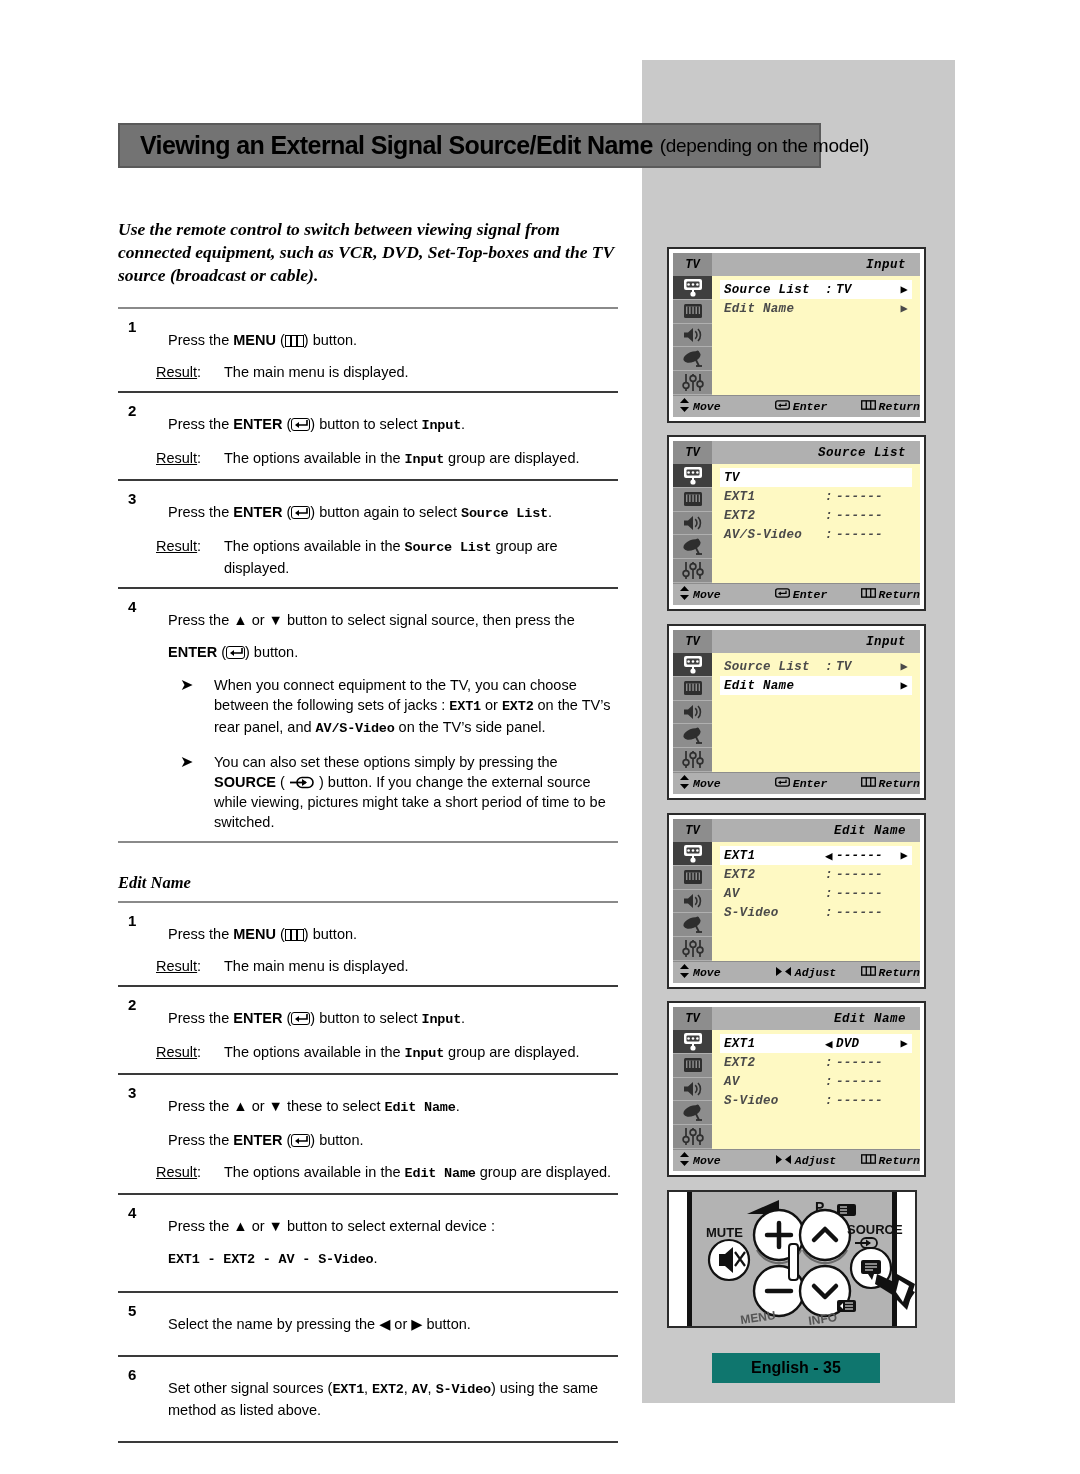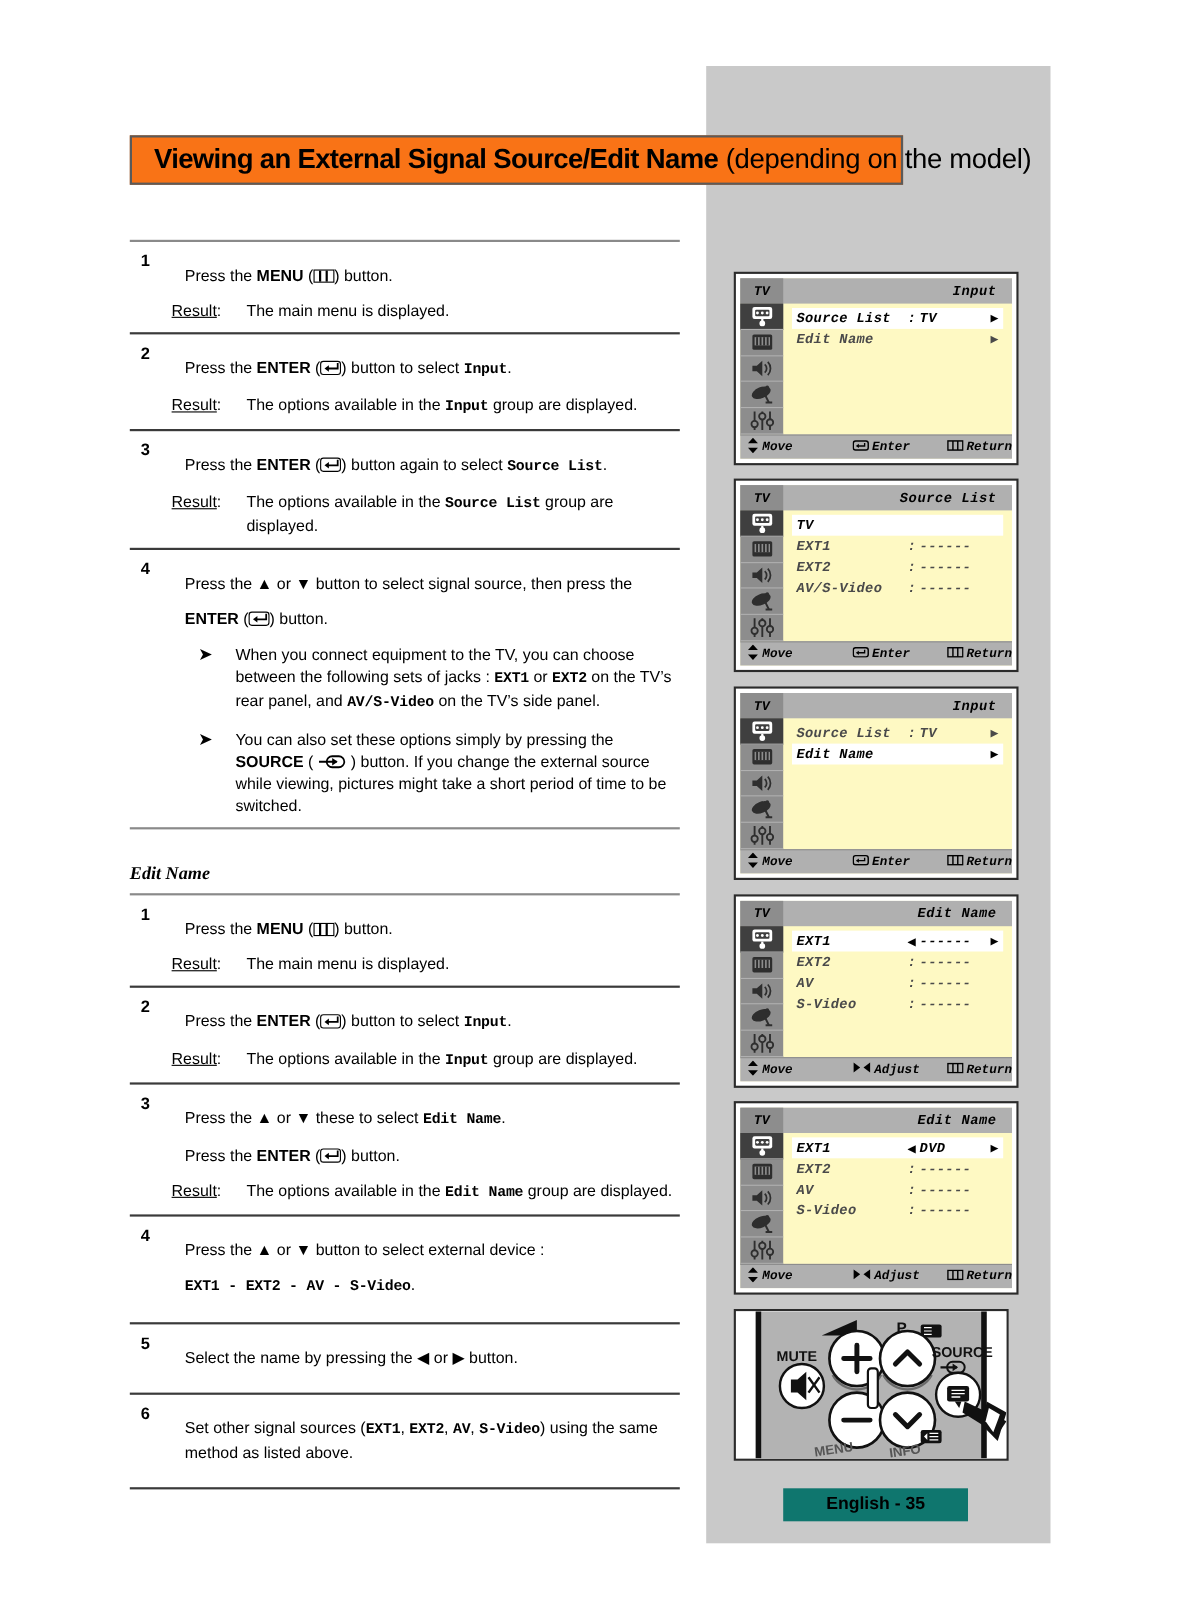--- a/index.html
+++ b/index.html
@@ -25,36 +25,36 @@
     background: #c9c9c9;
   }
 
   
   .title-banner {
     position: absolute;
     left: 118px;
     top: 123px;
     width: 703px;
     height: 45px;
-    background: #f97316;
+    background: #737373;
     border: 2px solid #5a5a5a;
     box-sizing: border-box;
     display: flex;
     align-items: center;
     padding-left: 20px;
   }
   .title-main {
     font-size: 25px;
     font-weight: bold;
     letter-spacing: -0.6px;
     color: #000;
     white-space: nowrap;
   }
   .title-sub {
-    font-size: 25px;
+    font-size: 19px;
     font-weight: normal;
     letter-spacing: -0.3px;
     color: #000;
     margin-left: 7px;
     white-space: nowrap;
   }
 
   
   .left-col {
     position: absolute;
@@ -343,20 +343,21 @@
 
 <div class="grey-panel"></div>
 
 <div class="title-banner">
   <span class="title-main">Viewing an External Signal Source/Edit Name</span>
   <span class="title-sub">(depending on the model)</span>
 </div>
 
 <div class="left-col">
 
+  <div class="intro">Use the remote control to switch between viewing signal from connected equipment, such as VCR, DVD, Set-Top-boxes and the TV source (broadcast or cable).</div>
 
   <hr class="rule">
 
   <div class="step">
     <div class="step-num">1</div>
     <div class="step-body">
       <div class="line">
         <span>Press the </span><b>MENU</b>&nbsp;(<span class="ico ico-menu"></span><span>) button.</span>
       </div>
       <div class="result-row">

